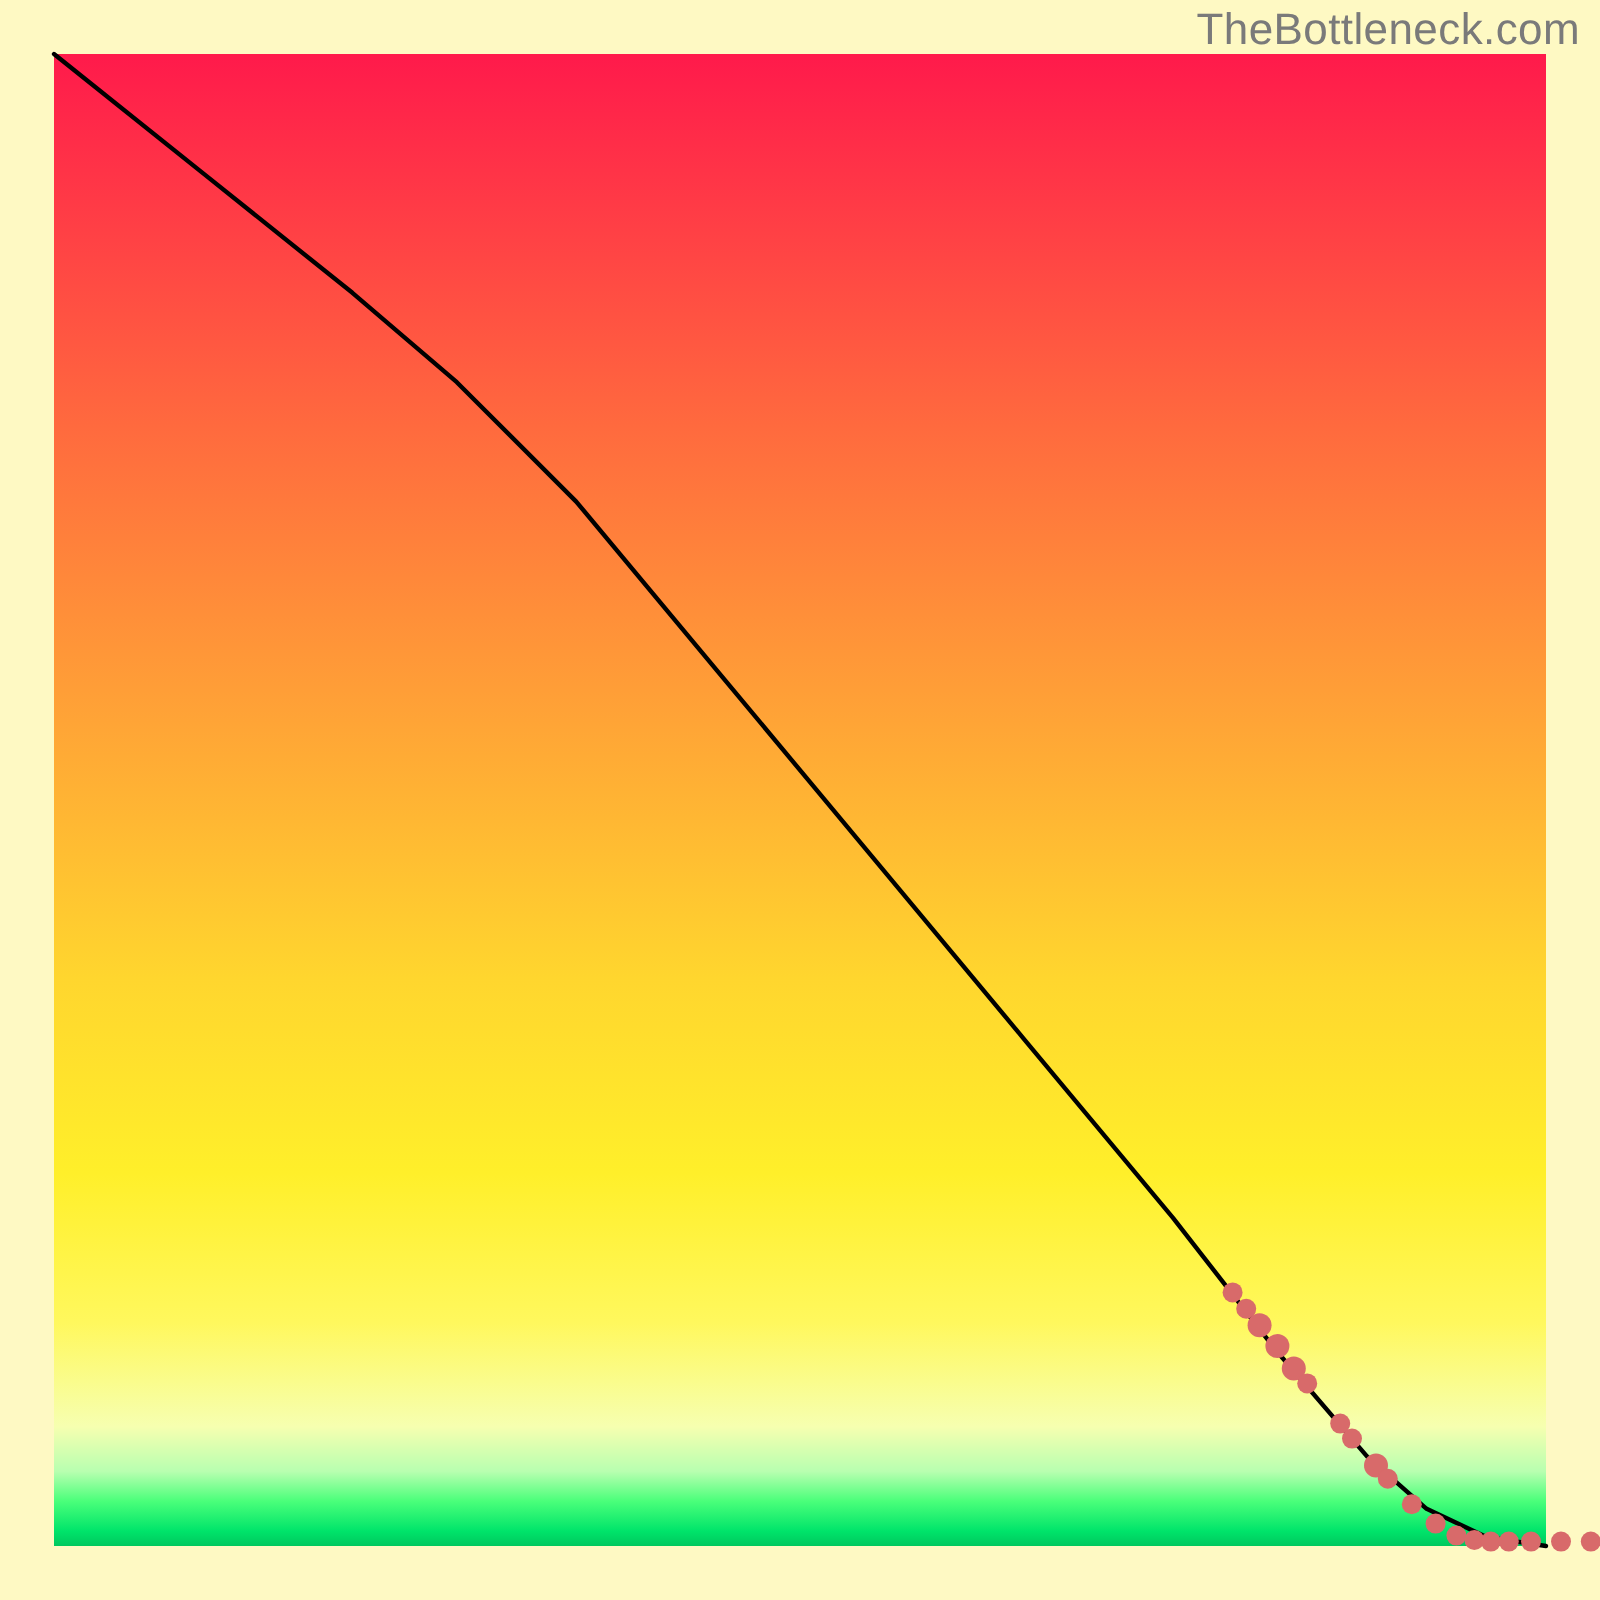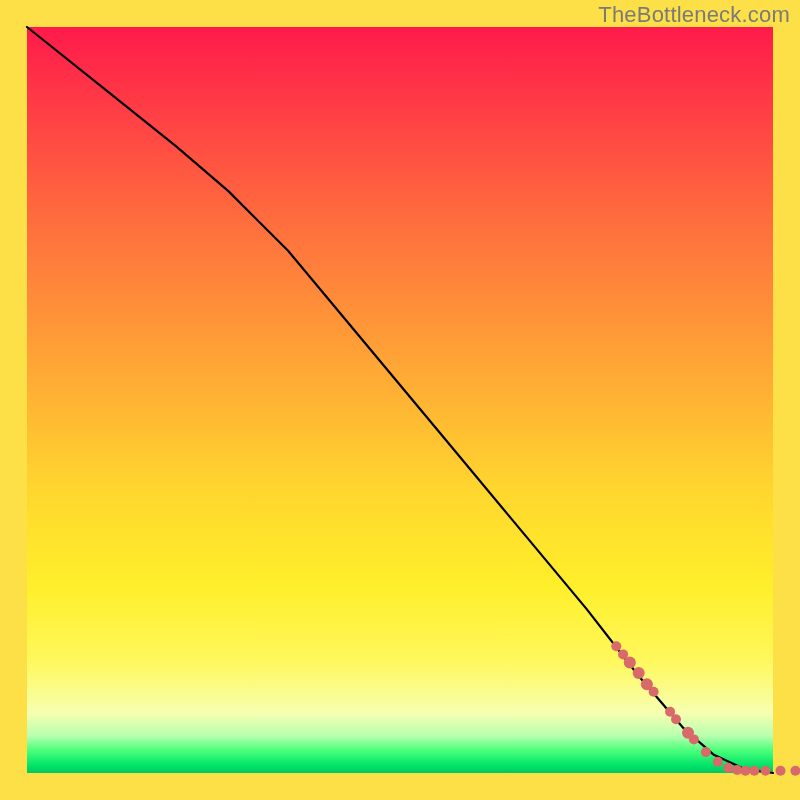--- a/index.html
+++ b/index.html
@@ -8,21 +8,21 @@
     width: 800px;
     height: 800px;
     background: #000;
     font-family: Arial, Helvetica, sans-serif;
     overflow: hidden;
   }
   .frame {
     position: relative;
     width: 800px;
     height: 800px;
-    background: #fde047;
+    background: #fef9c3;
   }
   .attribution {
     position: absolute;
     top: 2px;
     right: 10px;
     color: #7a7a7a;
     font-size: 22px;
     font-family: Arial, Helvetica, sans-serif;
     letter-spacing: 0.2px;
   }

